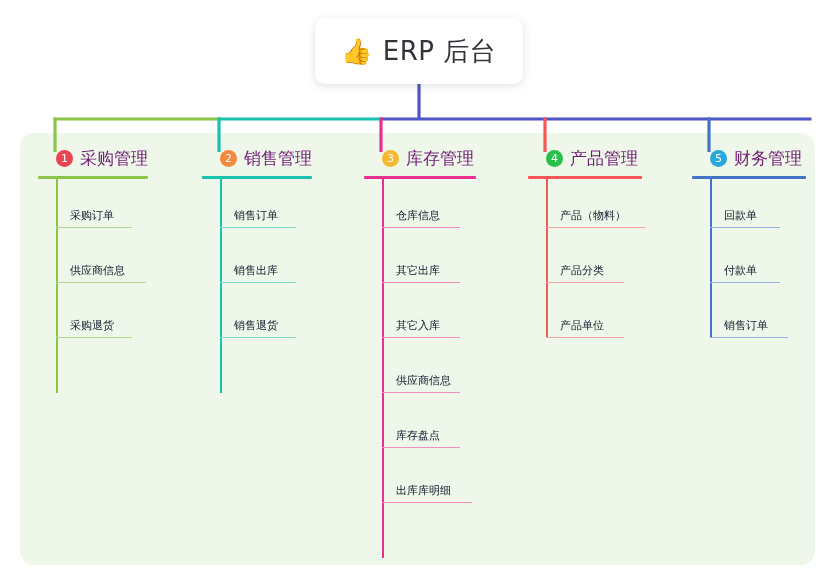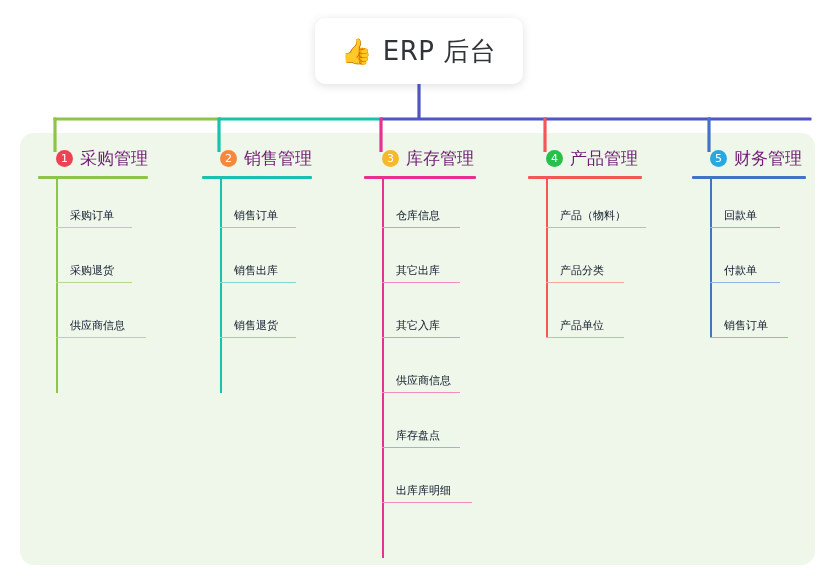--- a/index.html
+++ b/index.html
@@ -172,27 +172,27 @@
           <span class="branch-title">采购管理</span>
         </div>
         <div class="branch-rule" style="width: 110px; background: rgb(140, 198, 72);"></div>
         <div class="leaf-list">
           <div class="spine" style="background: rgb(140, 198, 72); height: 214px;"></div>
           <div class="leaf">
             <span class="leaf-label">采购订单</span>
             <div class="leaf-rule" style="width: 76px; background: rgb(180, 216, 140);"></div>
           </div>
           <div class="leaf">
+            <span class="leaf-label">供应商信息</span>
+            <div class="leaf-rule" style="width: 90px; background: rgb(180, 216, 140);"></div>
+          </div>
+          <div class="leaf">
             <span class="leaf-label">采购退货</span>
             <div class="leaf-rule" style="width: 76px; background: rgb(180, 216, 140);"></div>
           </div>
-          <div class="leaf">
-            <span class="leaf-label">供应商信息</span>
-            <div class="leaf-rule" style="width: 90px; background: rgb(180, 216, 140);"></div>
-          </div>
         </div>
       </div>
       <div class="branch" style="left: 202px;">
         <div class="branch-header">
           <span class="badge" style="background: rgb(245, 136, 60);">2</span>
           <span class="branch-title">销售管理</span>
         </div>
         <div class="branch-rule" style="width: 110px; background: rgb(24, 194, 172);"></div>
         <div class="leaf-list">
           <div class="spine" style="background: rgb(24, 194, 172); height: 214px;"></div>

